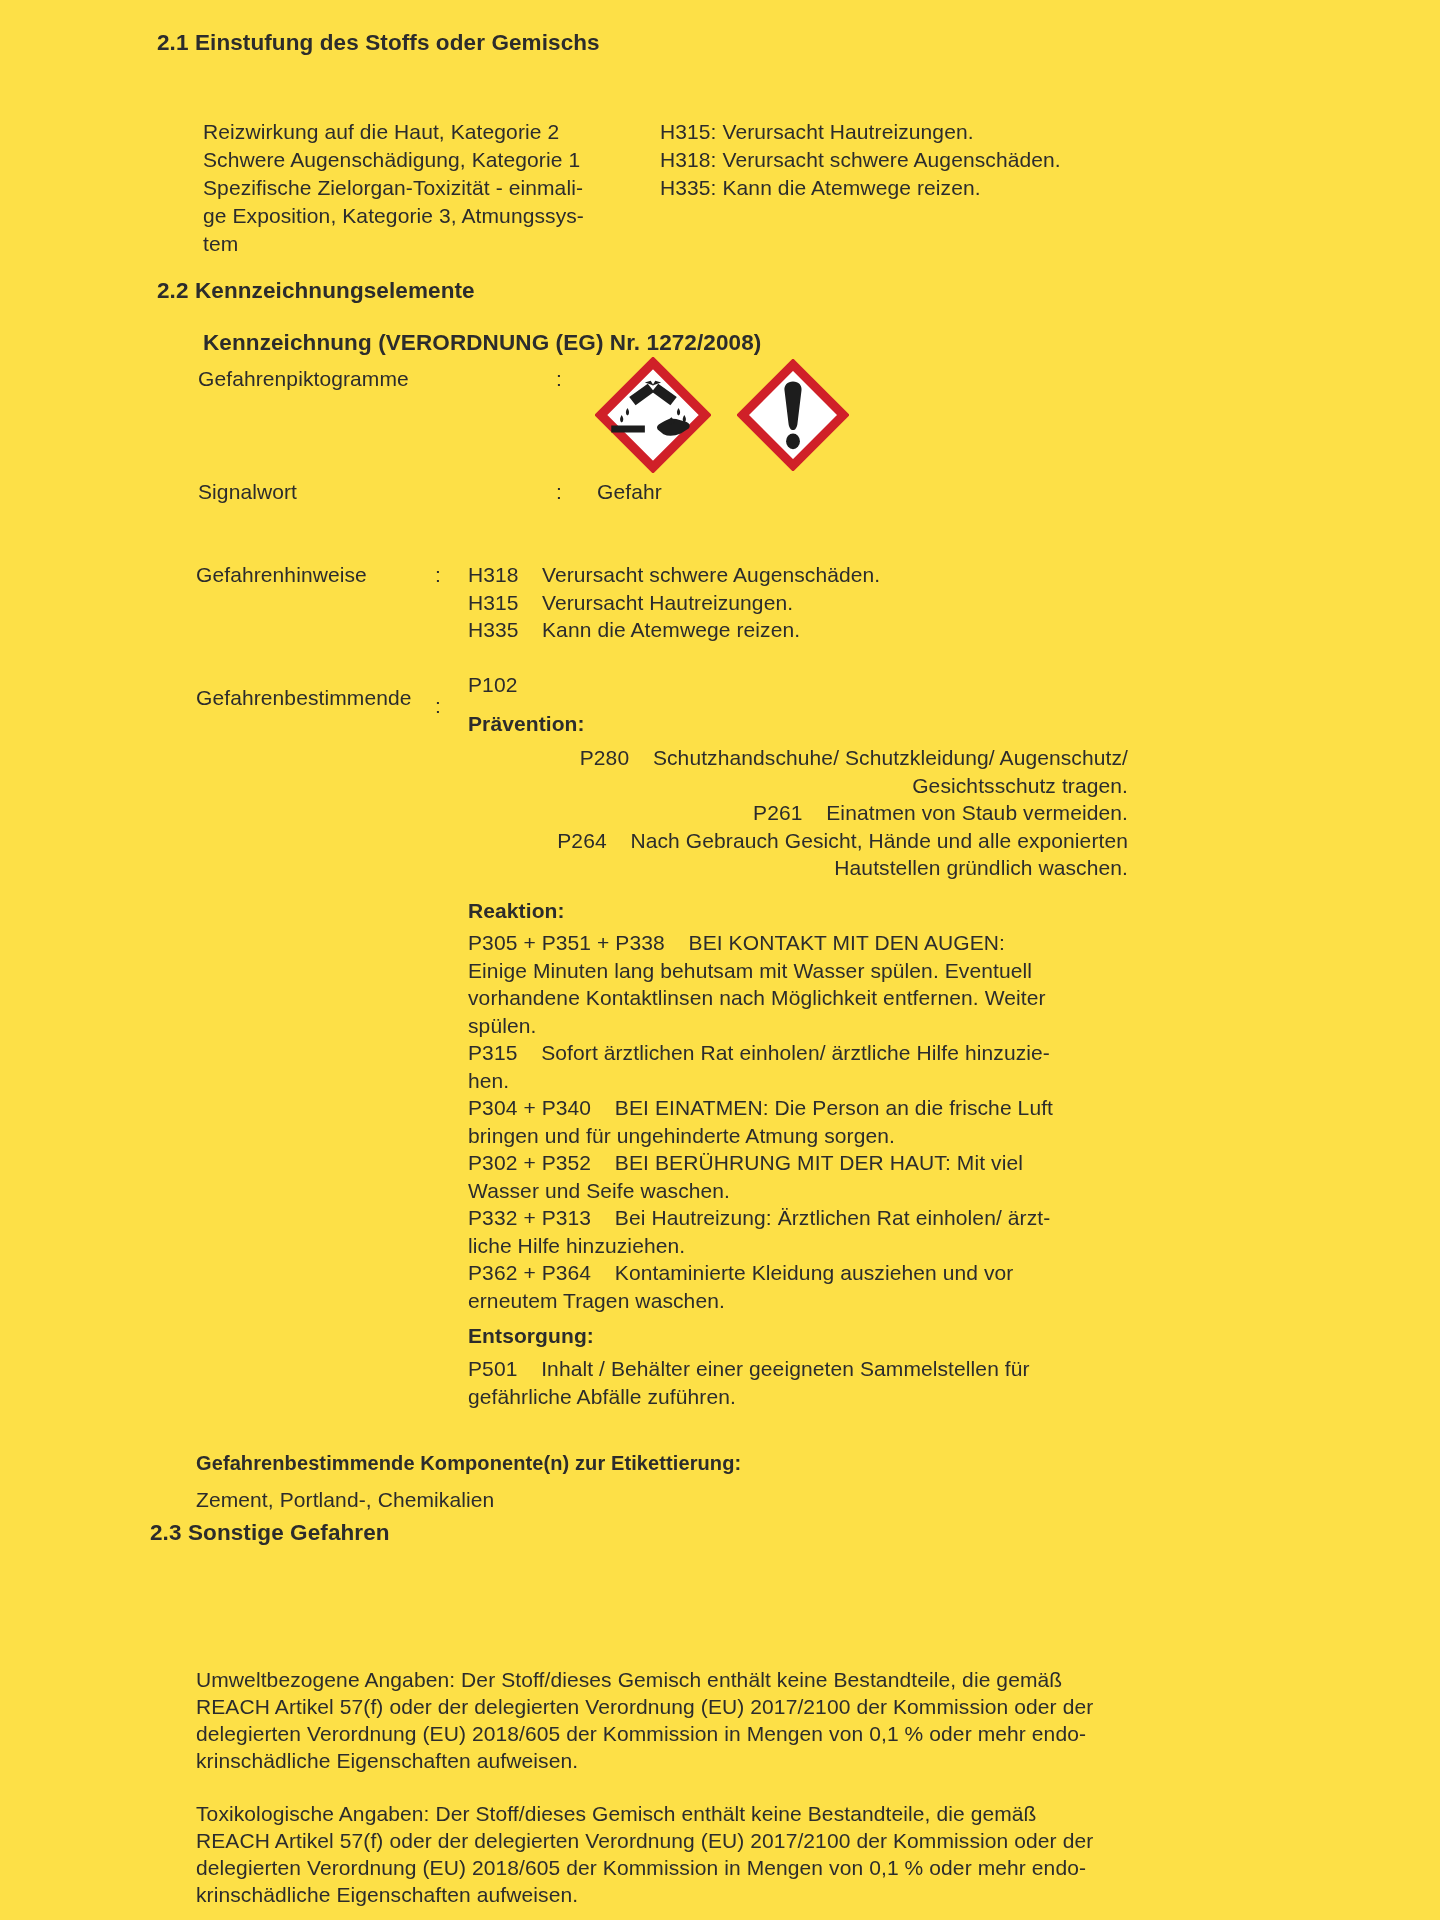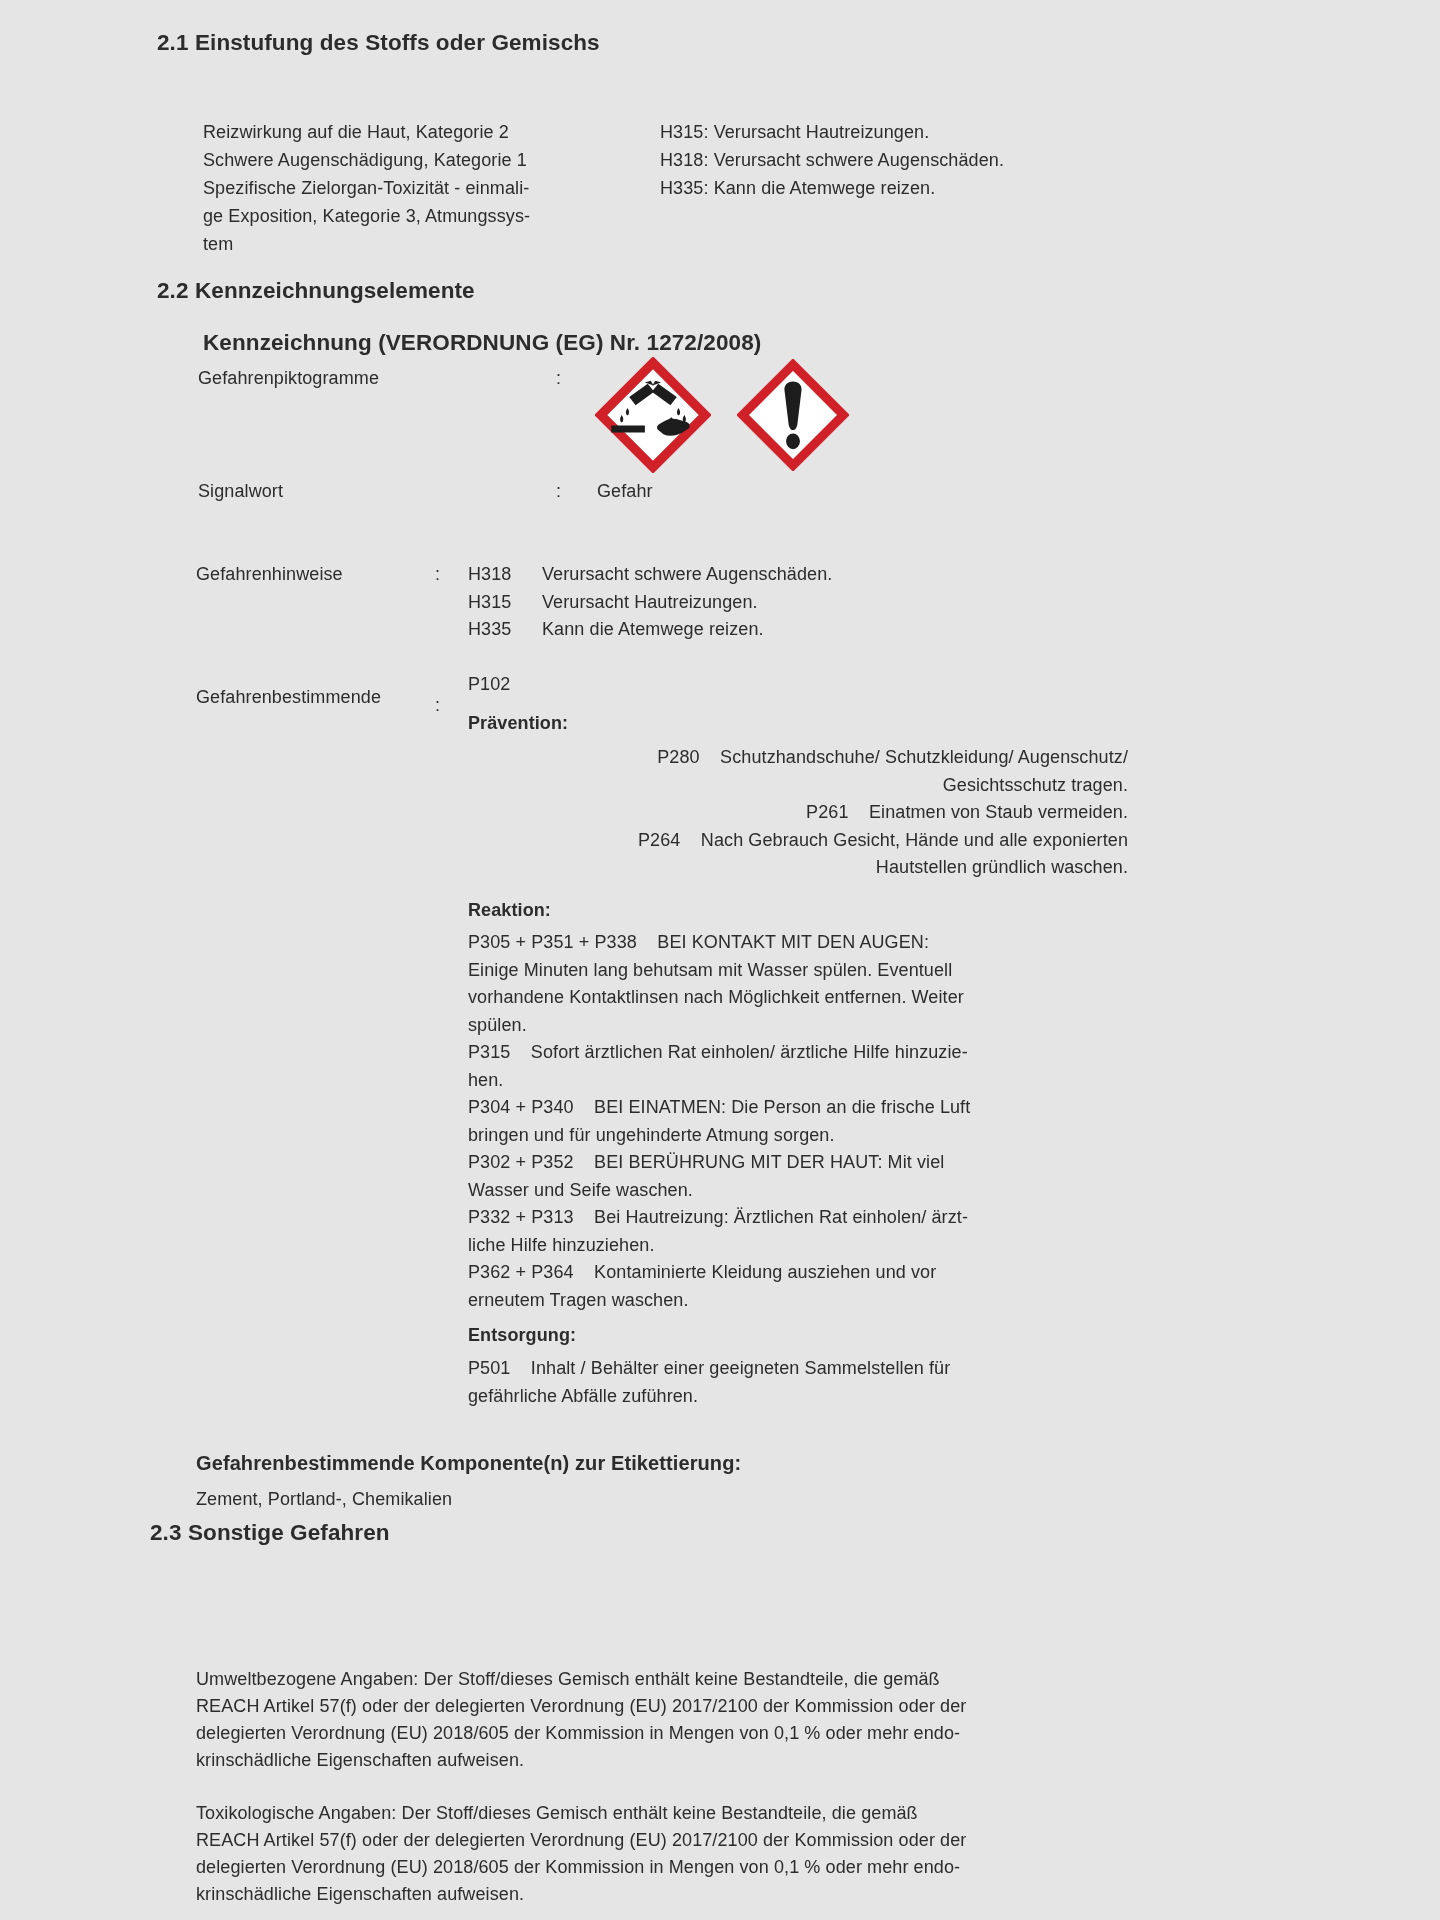--- a/index.html
+++ b/index.html
@@ -1,27 +1,27 @@
 <!DOCTYPE html>
 <html><head>
 <meta charset="utf-8">
 <style>
   html,body{margin:0;padding:0;background:#ffffff;}
   .page{
     position:relative;
     width:1440px;height:1920px;
-    background:#e5e5e5;
+    background:#fde047;
     font-family:"Liberation Sans","DejaVu Sans",sans-serif;
     color:#2c2c2c;
     overflow:hidden;
   }
   .abs{position:absolute;}
   .b{font-weight:bold;}
   .h{font-size:22.5px;font-weight:bold;letter-spacing:.1px;}
-  .t{font-size:18px;line-height:27.5px;letter-spacing:.1px;}
+  .t{font-size:21px;line-height:27.5px;letter-spacing:.1px;}
   .pre{white-space:pre-wrap;}
   .cls{line-height:28px;}
   .coderow{display:grid;grid-template-columns:74px auto;}
   .para{width:1160px;}
   .content{width:660px;}
   svg.picto{display:block;}
 </style>
 </head>
 <body>
 

